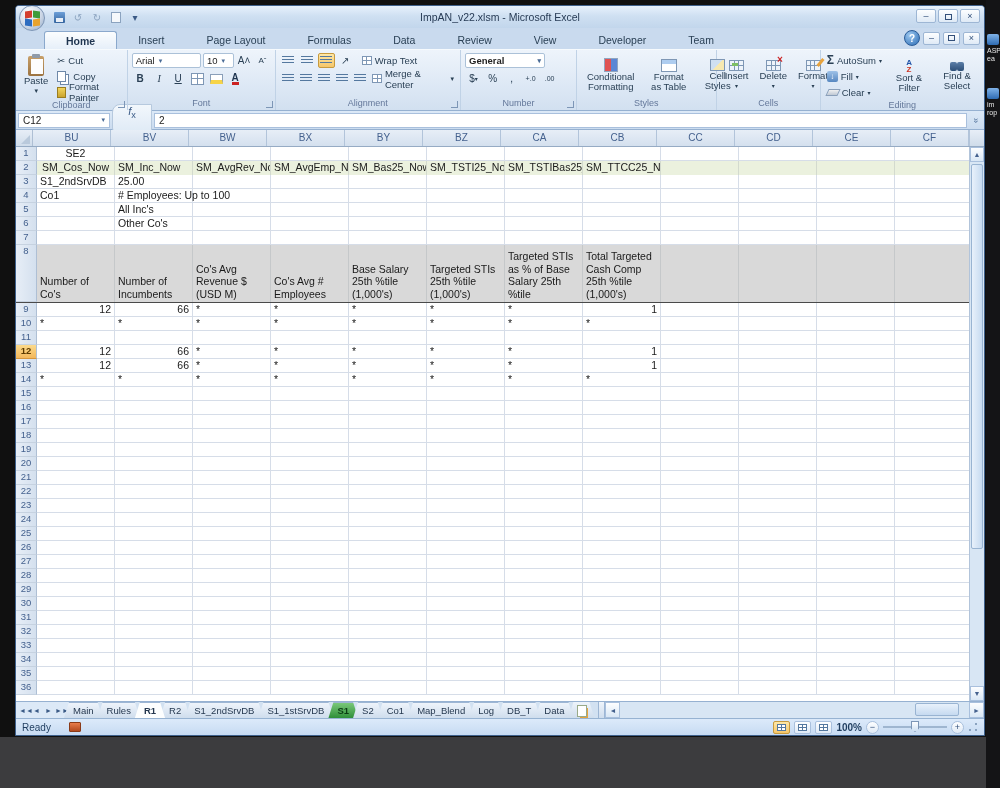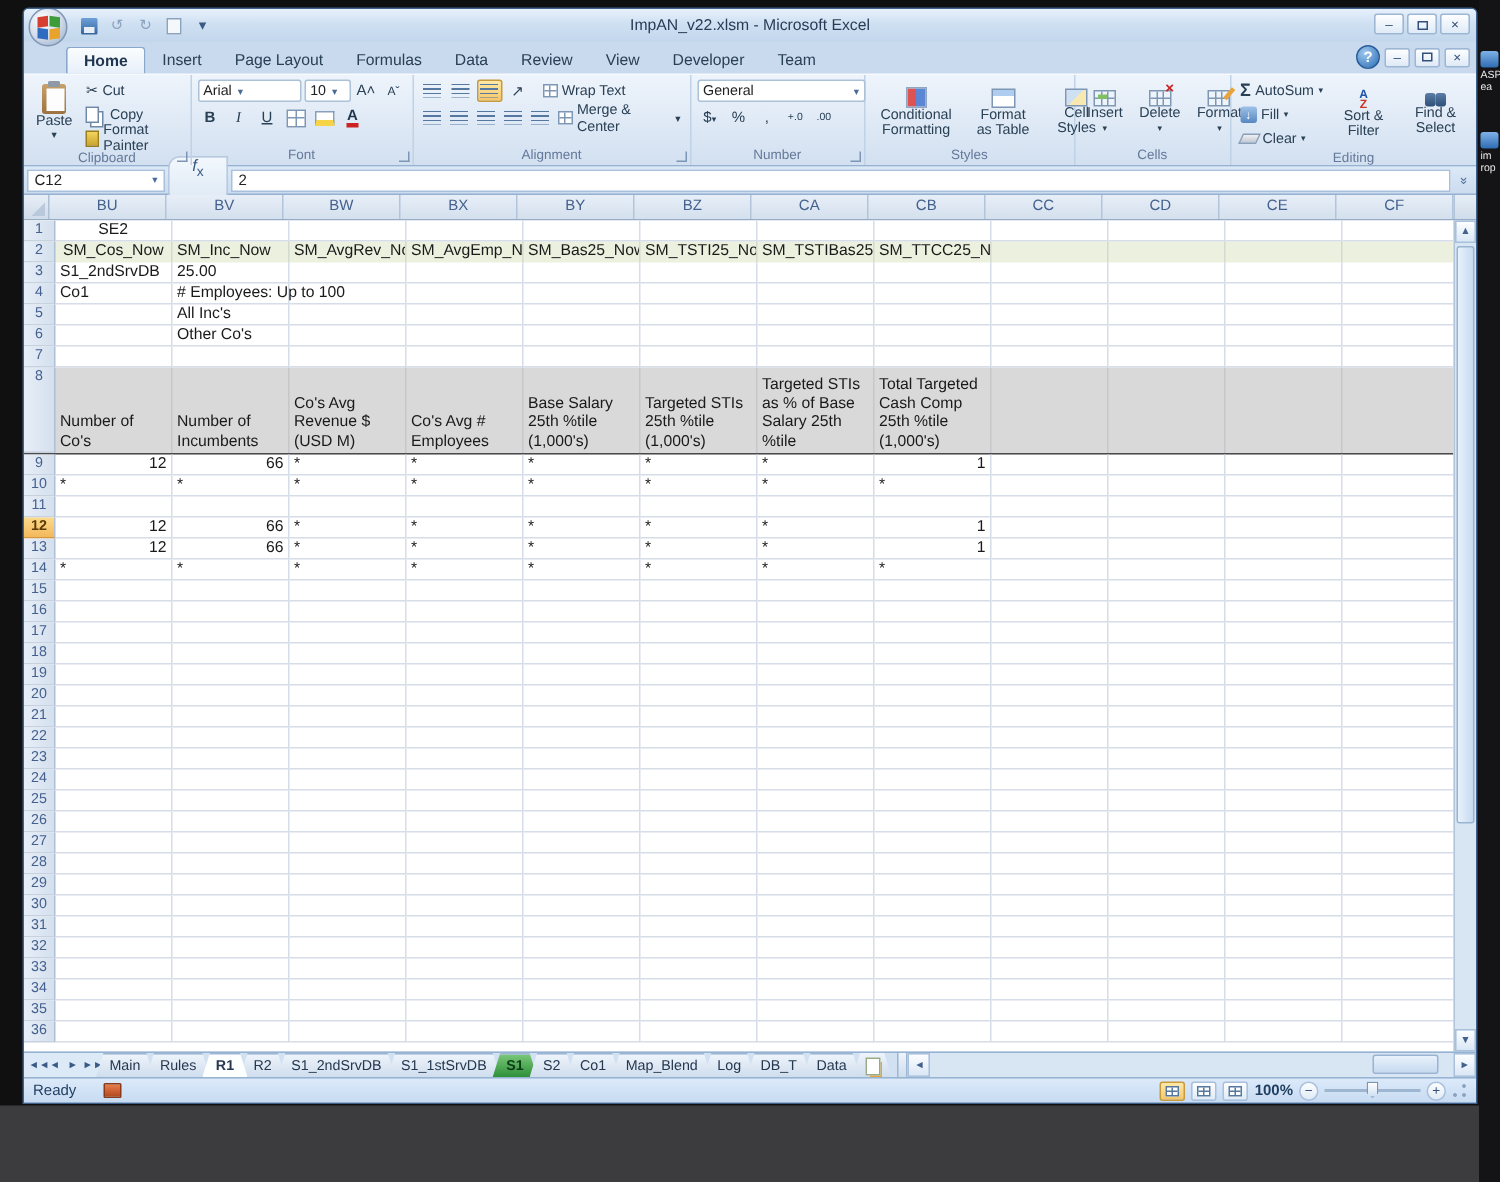--- a/index.html
+++ b/index.html
@@ -34,21 +34,21 @@
   .muted { color:#8ba3bf; }
   .icon-printprev { width:10px; height:11px; background:#f5f8fb; border:1px solid #8ba3bf; }
   .title-text { position:absolute; left:0; right:0; text-align:center; font-size:10.5px; color:#273b55; }
   .winctl { position:absolute; right:4px; top:3px; display:flex; gap:2px; }
   .wbtn { width:20px; height:14px; font-size:9px; line-height:12px; text-align:center; color:#33507a;
     background:linear-gradient(#fdfeff,#dfeaf6); border:1px solid #9db6d4; border-radius:2px; }
   .wbox { display:inline-block; width:7px; height:6px; border:1px solid #33507a; vertical-align:middle; }
 
   
   .tabrow { height:21px; display:flex; align-items:flex-end; padding-left:28px; position:relative; flex:0 0 auto; }
-  .rtab { font-size:10.5px; color:#2a4055; padding:3px 11px 2px; border-radius:3px 3px 0 0; }
+  .rtab { font-size:10.5px; color:#2a4055; padding:3px 21px 2px; border-radius:3px 3px 0 0; }
   .rtab.active { background:linear-gradient(#fbfdfe,#e6eff9); border:1px solid #8aa8cc; border-bottom:none;
     font-weight:bold; color:#1f3550; }
   .tabrow-right { position:absolute; right:4px; top:2px; display:flex; gap:3px; align-items:center; }
   .helpbtn { width:16px; height:16px; border-radius:50%; background:radial-gradient(circle at 35% 30%,#9ec8ef,#2a6cb5);
     color:#fff; font-size:10px; font-weight:bold; text-align:center; line-height:16px; border:1px solid #2a5c98; }
   .wbtn.small { width:17px; height:13px; line-height:11px; }
 
   
   .ribbon { height:62px; background:linear-gradient(#eef4fb,#dde8f5 60%,#d2e0f0);
     border-top:1px solid #f6fafd; border-bottom:1px solid #96b1d1; display:flex; flex:0 0 auto; }
@@ -343,21 +343,21 @@
               <span style="font-size:7px;">▾</span>
             </span>
         </div>
       </div>
       <div class="rgroup-label">Alignment</div>
       <span class="launcher"></span>
     </div>
 
     <div class="rgroup" style="width:116px;">
       <div class="rgroup-body" style="flex-direction:column; gap:3px;">
-        <span class="combo" style="width:112px;">
+        <span class="combo" style="width:80px;font-weight:bold;">
             <span>General</span>
             <span class="caret" style="margin-left:auto;">▾</span>
           </span>
         <div style="display:flex; gap:2px;">
           <span class="fbtn">
               <span>$</span>
               <span style="font-size:6px;">▾</span>
             </span>
           <span class="fbtn">%</span>
           <span class="fbtn">,</span>

